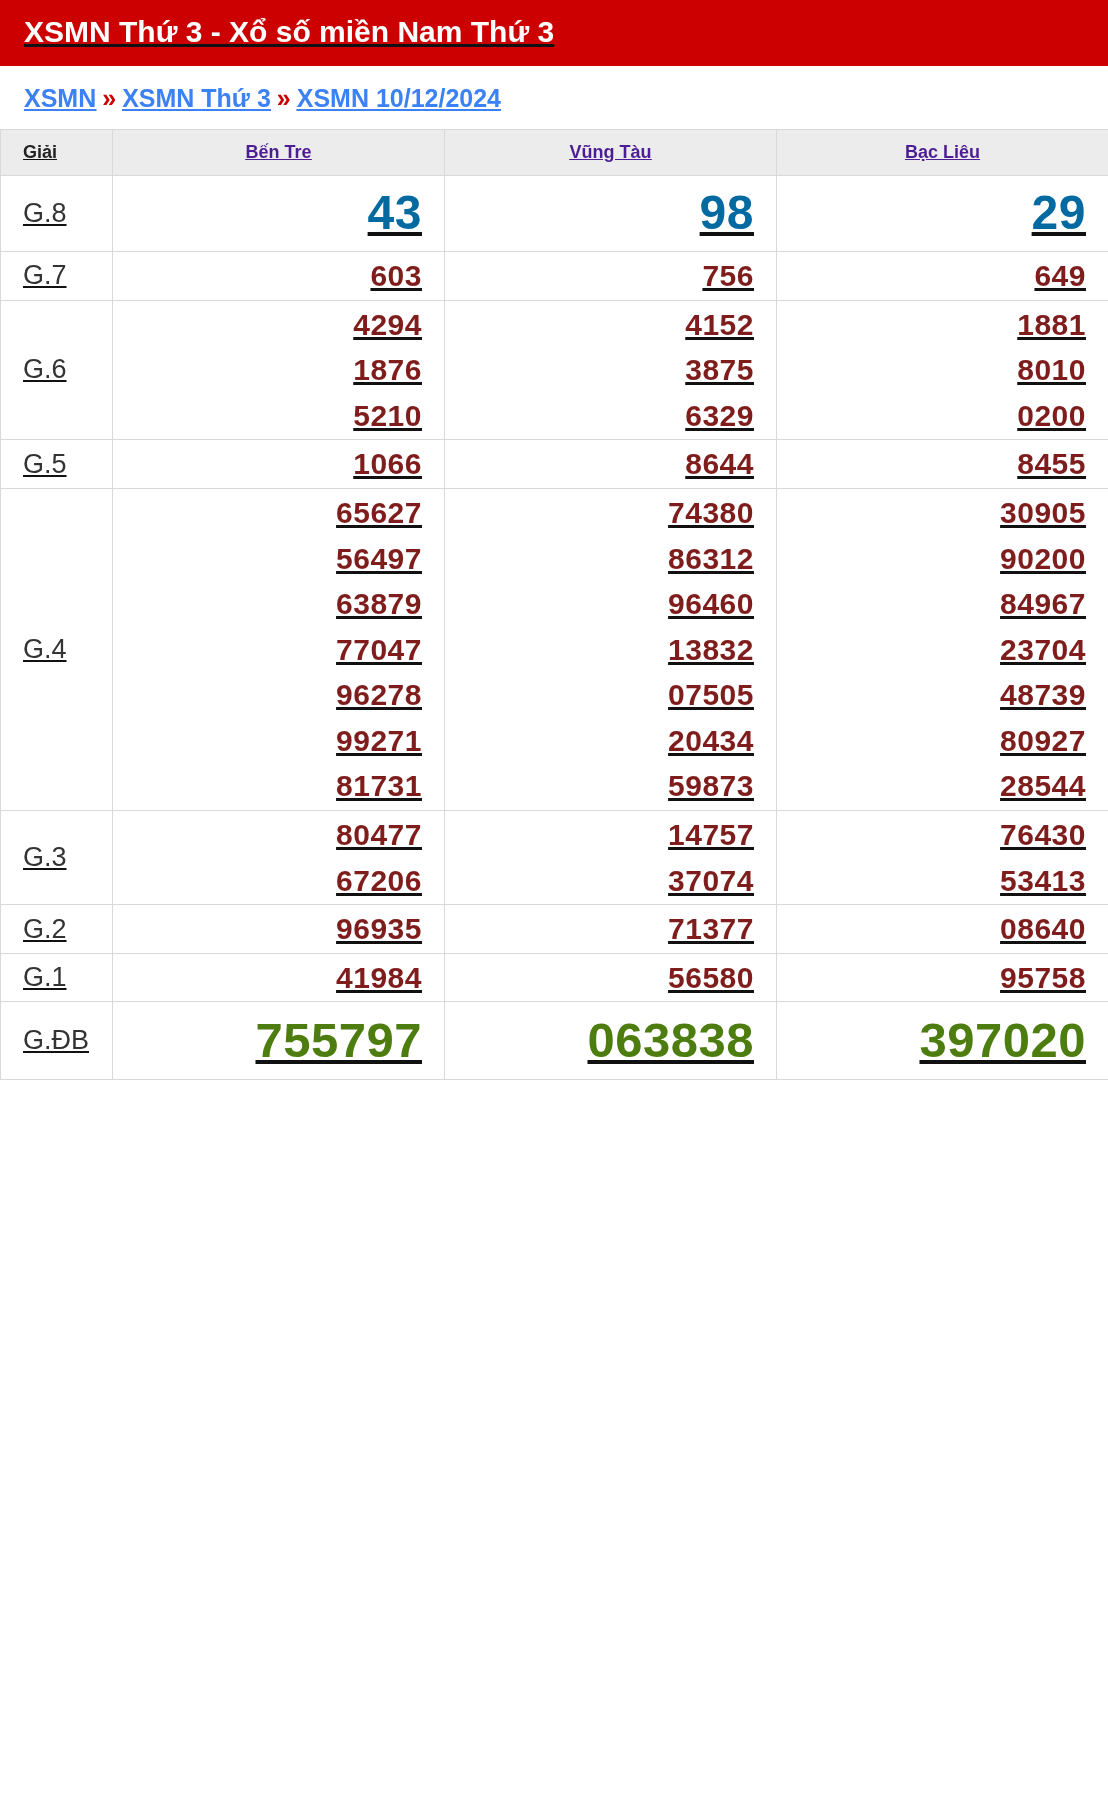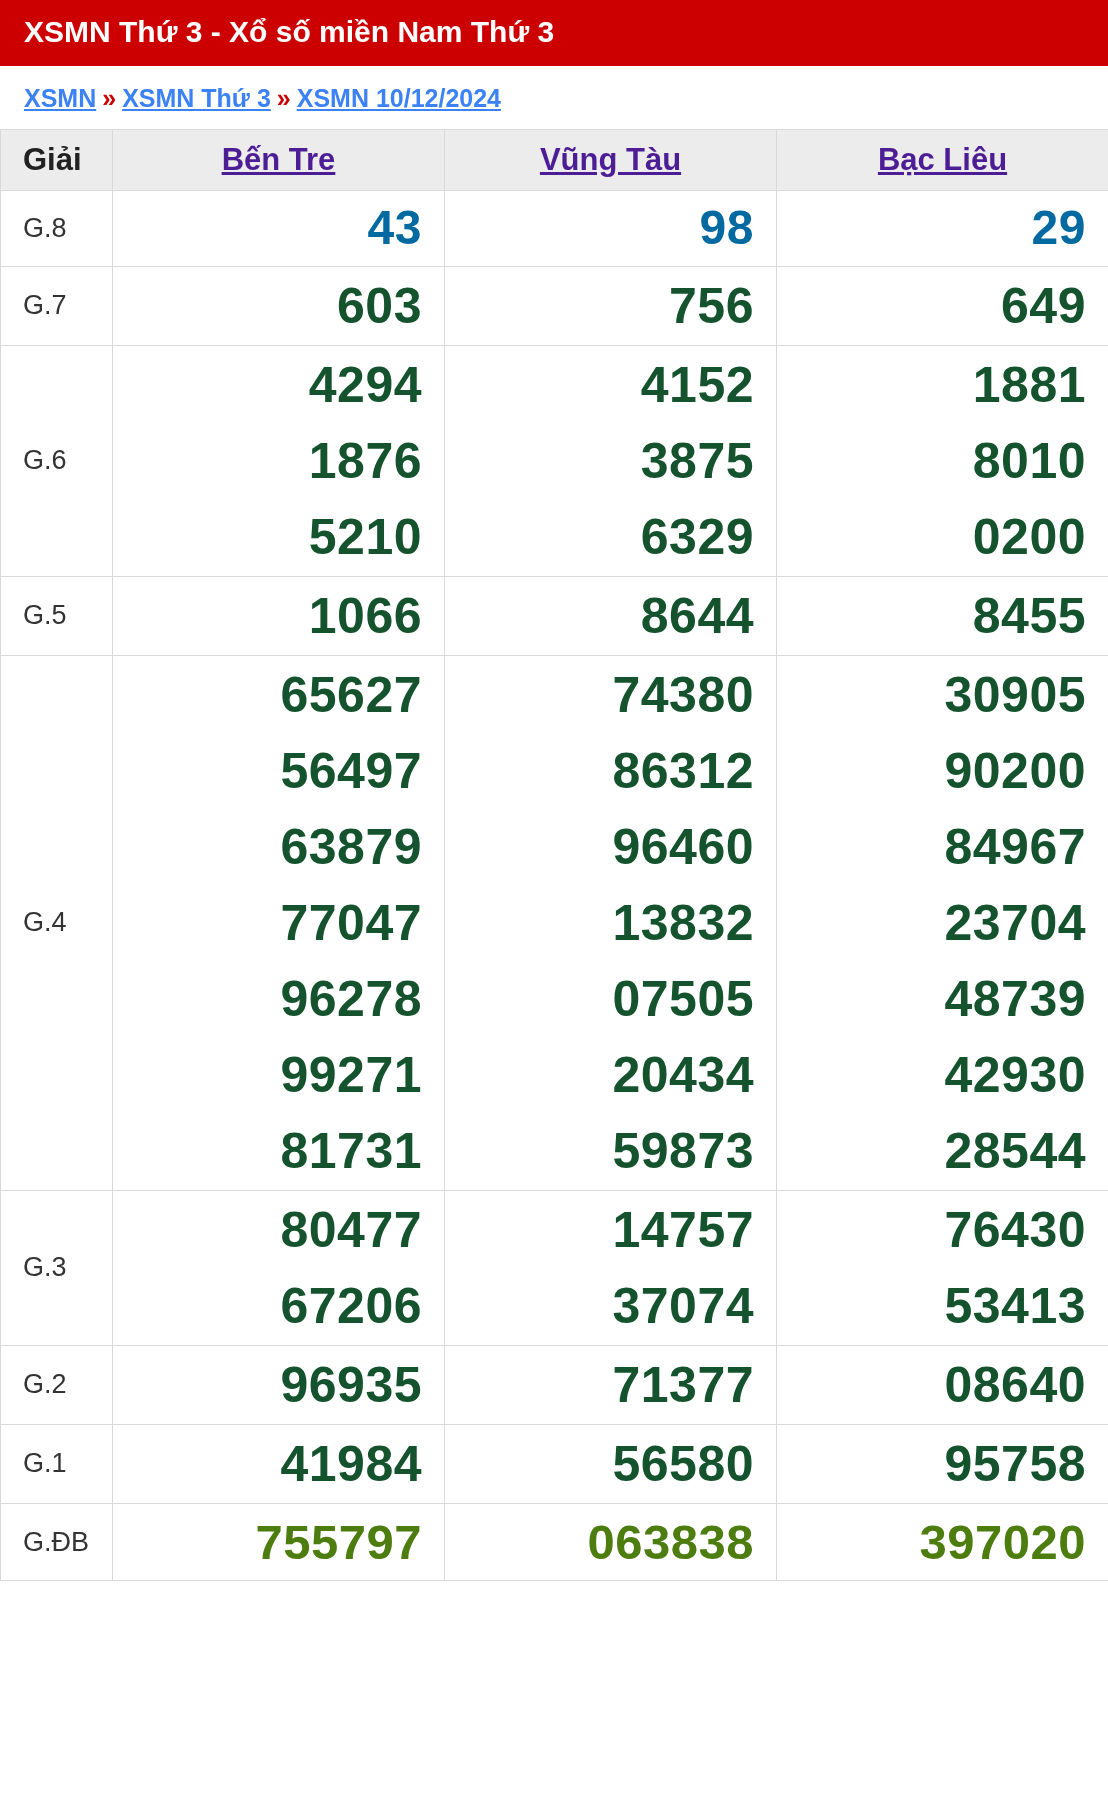--- a/index.html
+++ b/index.html
@@ -8,20 +8,21 @@
     background: #ffffff;
   }
   body {
     width: 1108px;
     font-family: "Liberation Sans", sans-serif;
     color: #111111;
   }
   .page {
     width: 1108px;
     box-sizing: border-box;
+    text-decoration: underline;
   }
   .header-bar {
     background: #cc0000;
     color: #ffffff;
     font-size: 30px;
     font-weight: bold;
     padding: 14px 24px 16px 24px;
     line-height: 1.2;
     box-sizing: border-box;
     width: 1108px;
@@ -52,21 +53,21 @@
   table.result col.c0 { width: 112px; }
   table.result col.c1 { width: 332px; }
   table.result col.c2 { width: 332px; }
   table.result col.c3 { width: 332px; }
   table.result th, table.result td {
     border: 1px solid #d9d9d9;
     vertical-align: middle;
   }
   thead th {
     background: #ececec;
-    font-size: 31px;
+    font-size: 18px;
     font-weight: bold;
     padding: 12px 16px;
     text-align: center;
   }
   thead th.first {
     text-align: left;
     padding-left: 22px;
     color: #222222;
   }
   thead th a {
@@ -76,23 +77,23 @@
   td.label {
     text-align: left;
     padding-left: 22px;
     font-size: 27px;
     color: #333333;
     background: #ffffff;
   }
   td.nums {
     text-align: right;
     padding-right: 22px;
-    font-size: 50px;
-    font-weight: bold;
-    color: #14532d;
+    font-size: 30px;
+    font-weight: bold;
+    color: #7f1d1d;
     line-height: 1.52;
     letter-spacing: 0.5px;
   }
   tr.row-g8 td.nums {
     color: #0369a1;
     font-size: 48px;
   }
   tr.row-db td.nums {
     color: #4d7c0f;
     font-size: 49px;
@@ -205,21 +206,21 @@
           <span class="num-line">07505</span>
           <span class="num-line">20434</span>
           <span class="num-line">59873</span>
         </td>
         <td class="nums">
           <span class="num-line">30905</span>
           <span class="num-line">90200</span>
           <span class="num-line">84967</span>
           <span class="num-line">23704</span>
           <span class="num-line">48739</span>
-          <span class="num-line">42930</span>
+          <span class="num-line">80927</span>
           <span class="num-line">28544</span>
         </td>
       </tr>
       <tr>
         <td class="label">G.3</td>
         <td class="nums">
           <span class="num-line">80477</span>
           <span class="num-line">67206</span>
         </td>
         <td class="nums">

